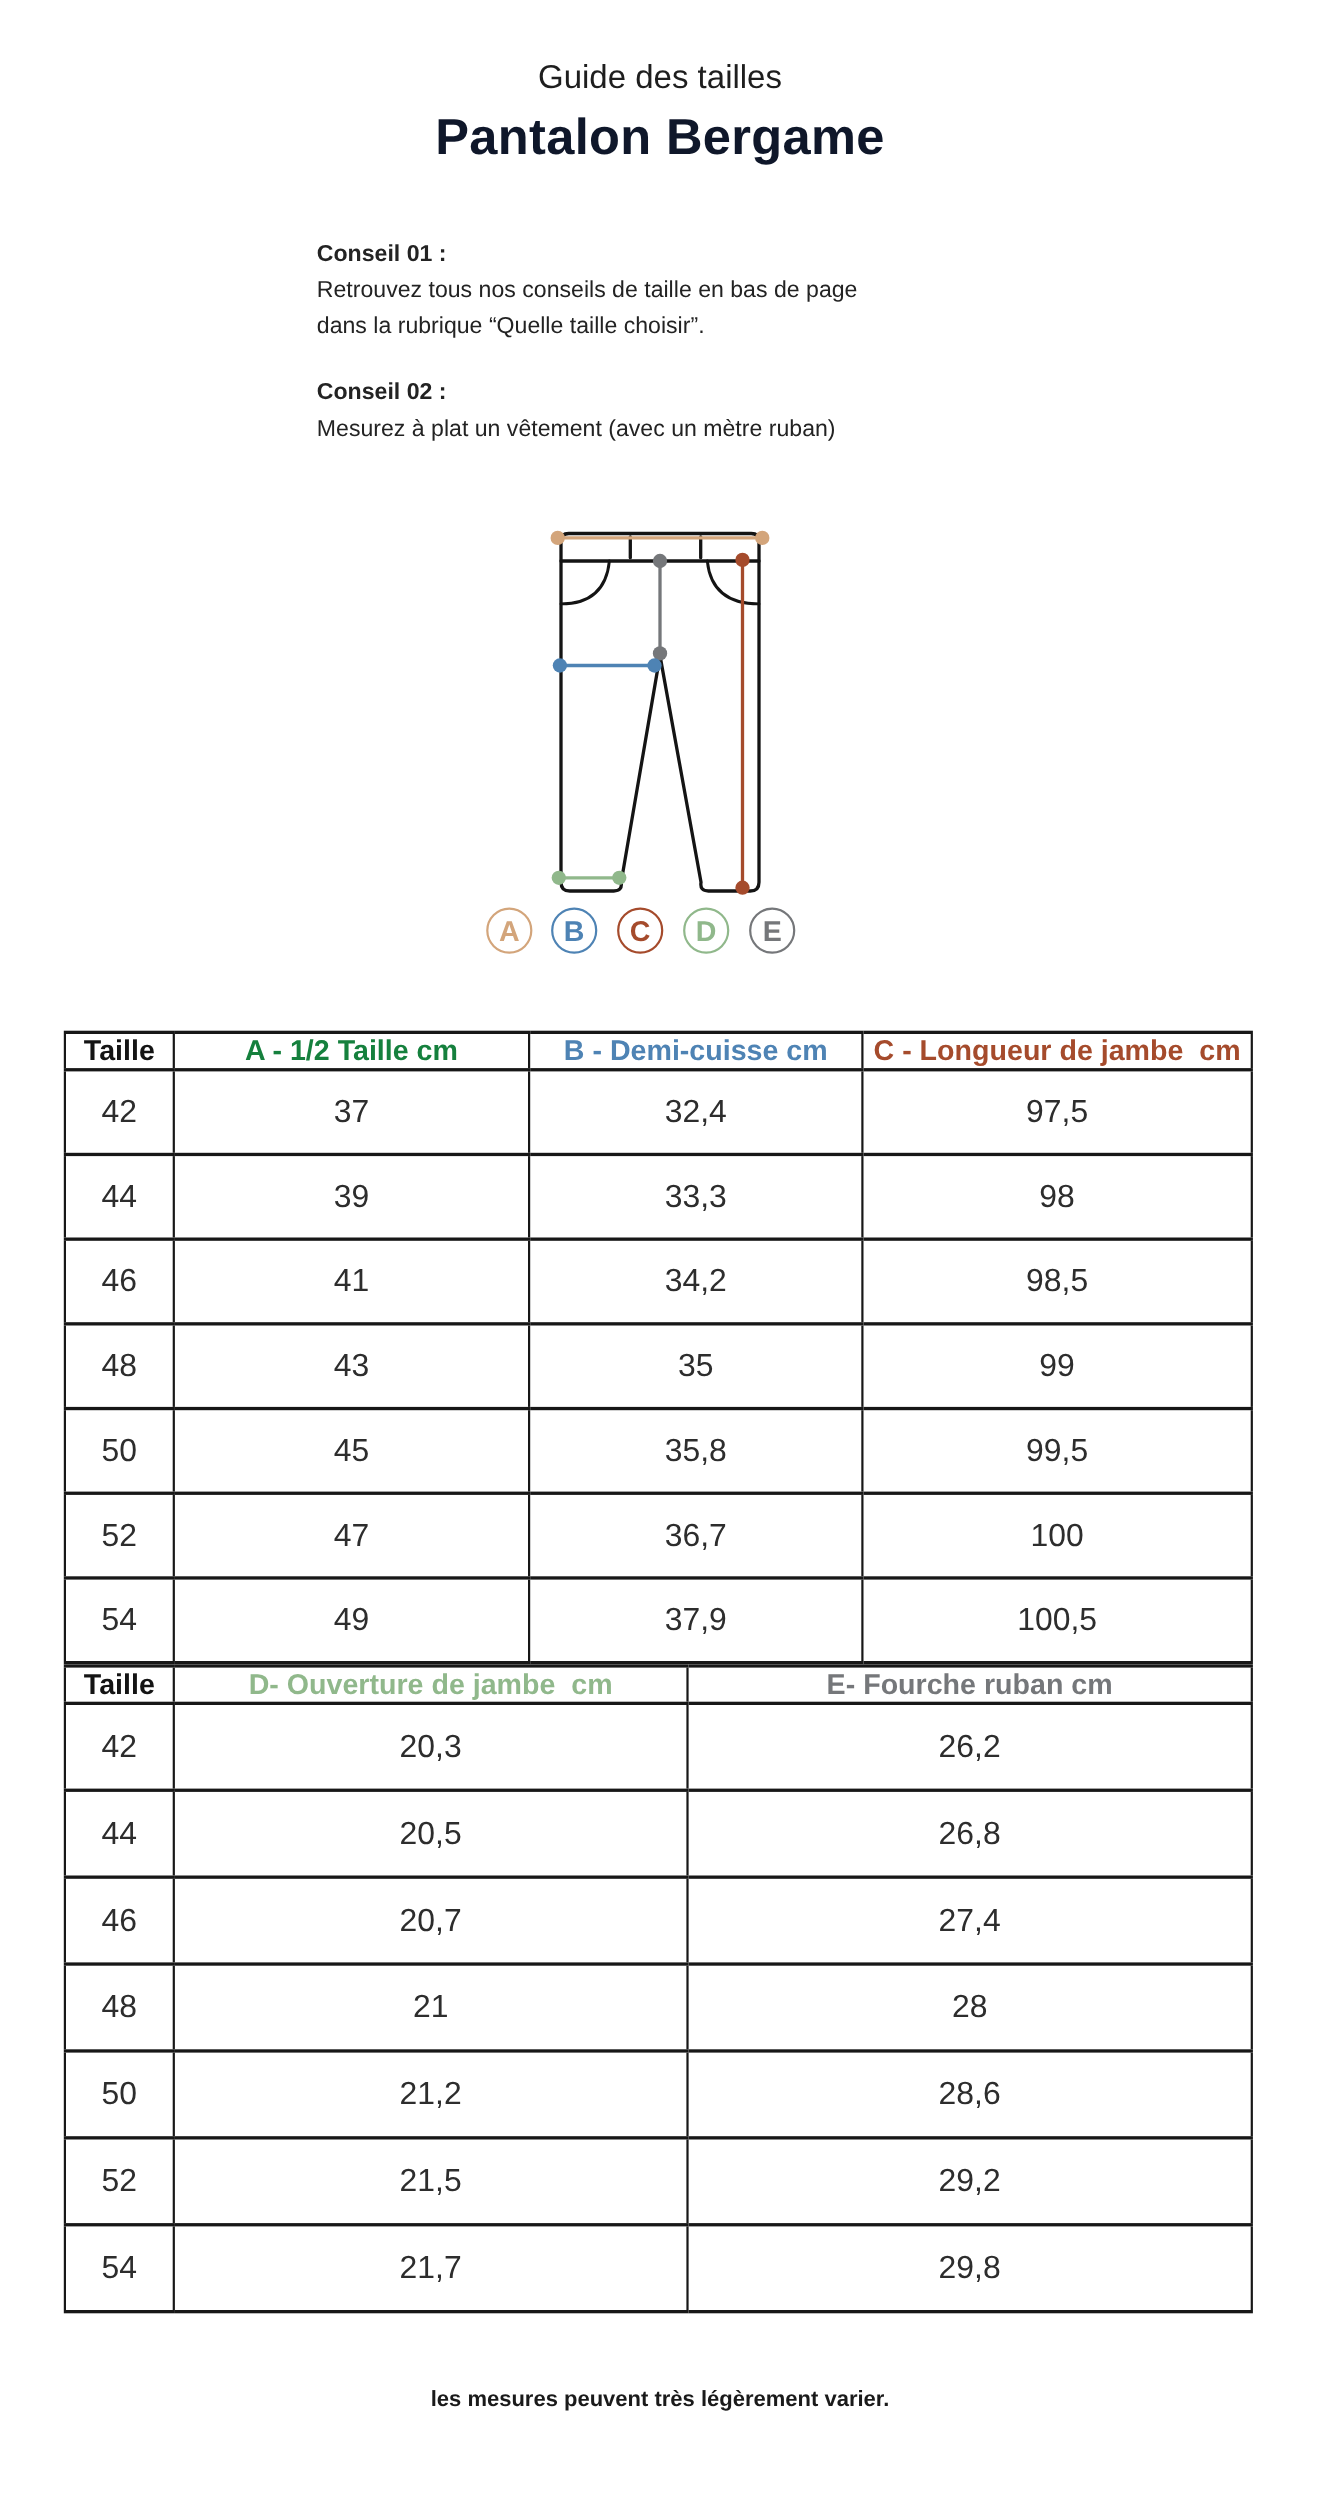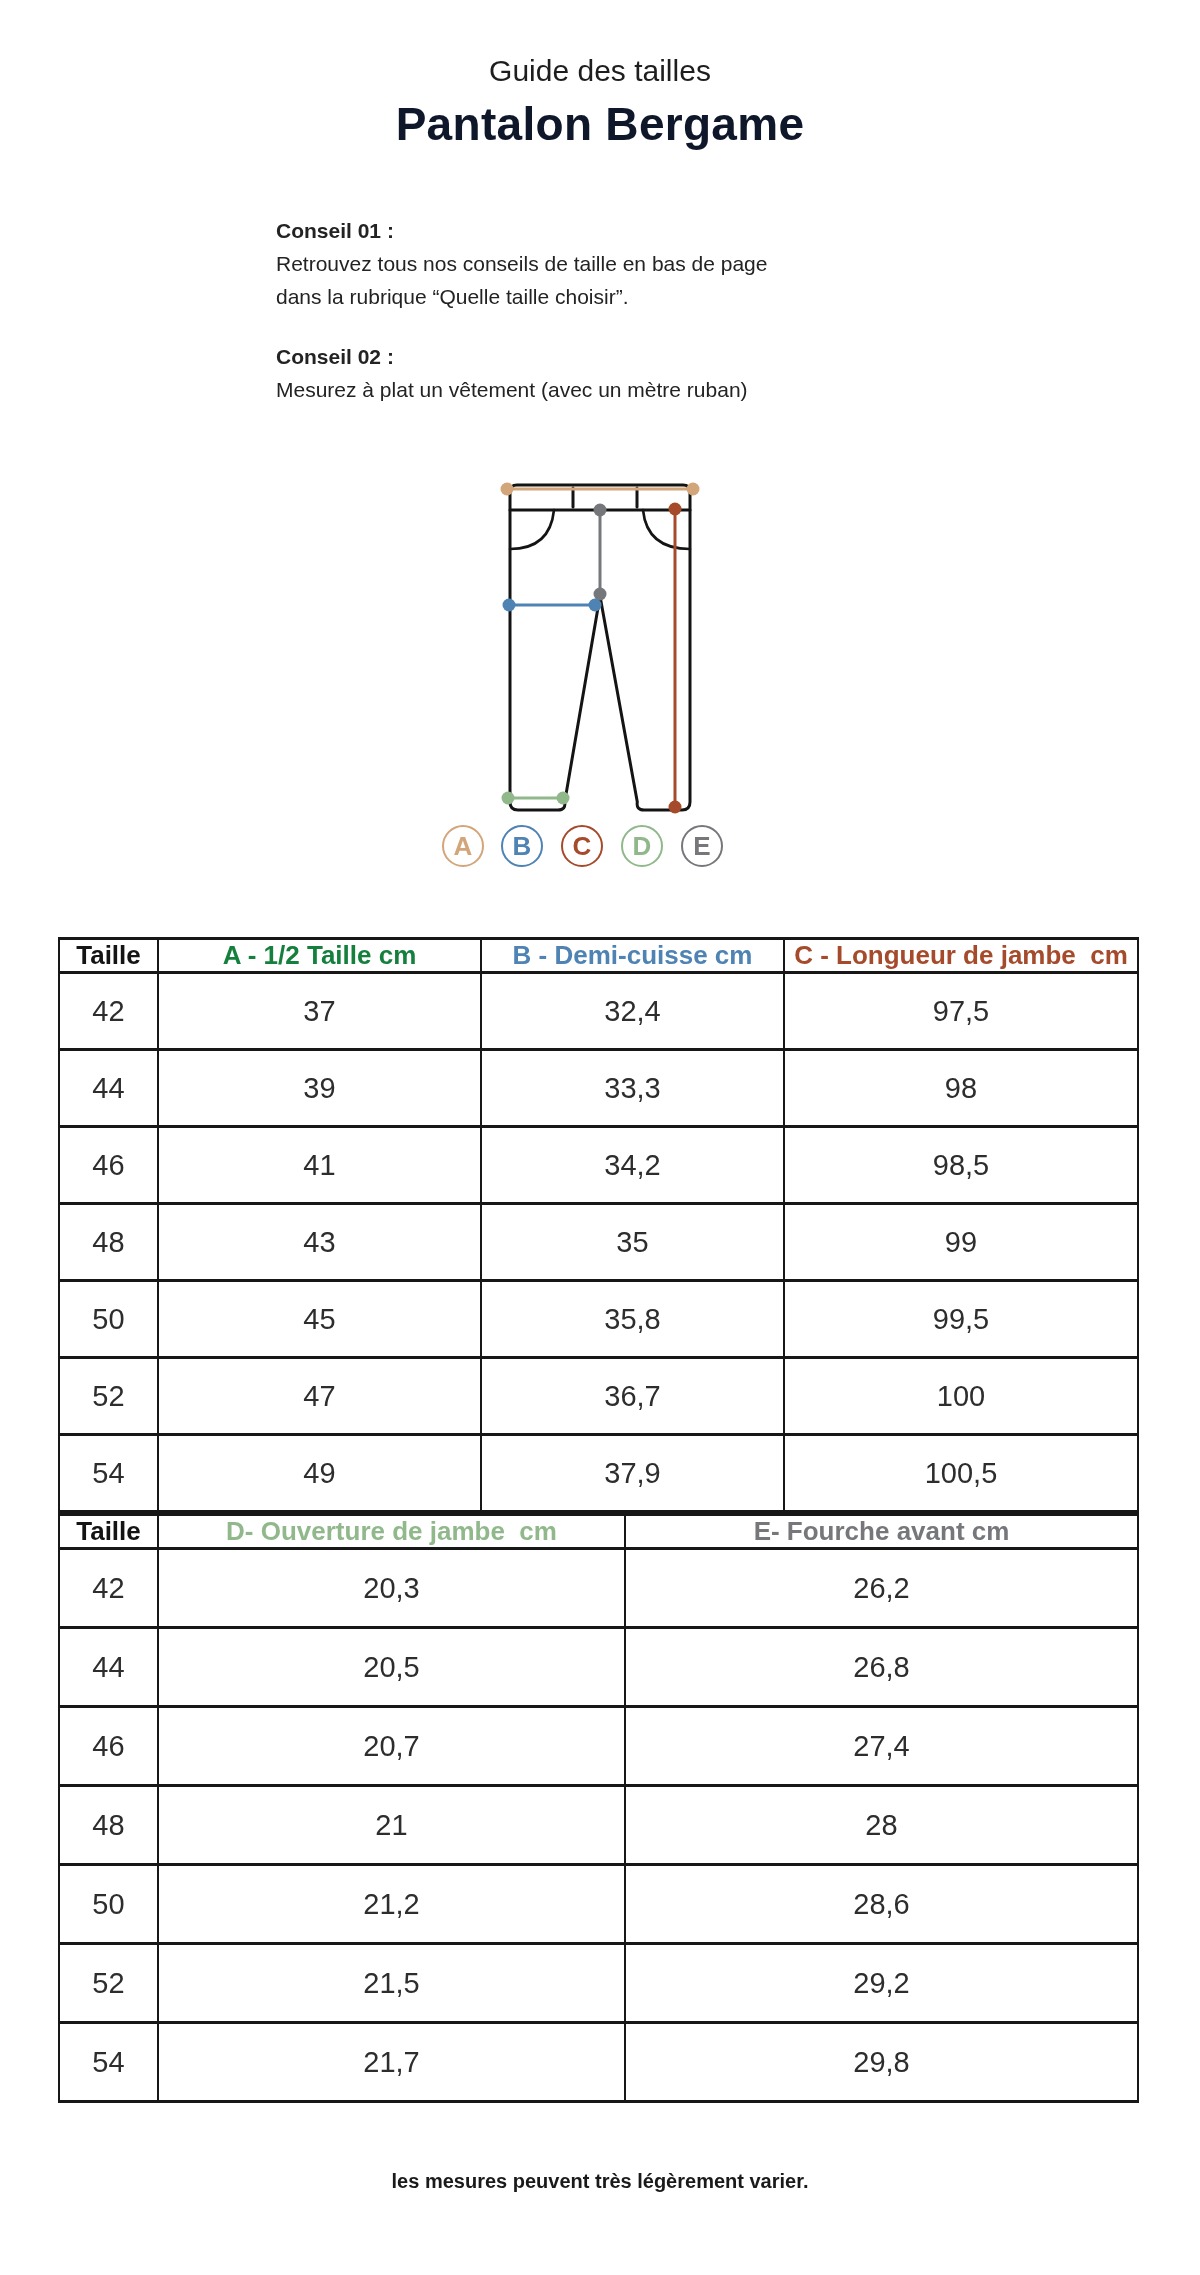--- a/index.html
+++ b/index.html
@@ -9,21 +9,21 @@
     overflow:hidden;
   }
   .subtitle {
     position:absolute; top:54px; left:0; width:100%; text-align:center;
     font-size:30px; font-weight:400; color:#1e1e1e;
   }
   .title {
     position:absolute; top:97px; left:0; width:100%; text-align:center;
     font-size:46px; font-weight:700; letter-spacing:.3px; color:#0f172a;
   }
-  .tips { position:absolute; left:276px; top:214px; }
+  .tips { position:absolute; left:288px; top:214px; }
   .tip-heading { font-size:21px; font-weight:700; margin:0 0 7px 0; color:#151515; }
   .tip p { font-size:21px; line-height:33px; margin:0; color:#232323; }
   .tip + .tip { margin-top:27px; }
 
   .diagram { position:absolute; left:440px; top:450px; width:320px; height:420px; }
   .diagram text { font-family:"Liberation Sans","DejaVu Sans",sans-serif; font-weight:700; }
 
   table.size-table {
     position:absolute; left:58px; border-collapse:collapse; table-layout:fixed;
     background:#fff;
@@ -186,21 +186,21 @@
 <table class="size-table t2">
   <colgroup>
       <col style="width:99px">
       <col style="width:467px">
       <col style="width:513px">
     </colgroup>
   <thead>
     <tr>
       <th style="color: rgb(20, 20, 20);">Taille</th>
       <th style="color: rgb(144, 184, 139);">D- Ouverture de jambe  cm</th>
-      <th style="color: rgb(117, 119, 122);">E- Fourche avant cm</th>
+      <th style="color: rgb(117, 119, 122);">E- Fourche ruban cm</th>
     </tr>
   </thead>
   <tbody>
     <tr>
       <td>42</td>
       <td>20,3</td>
       <td>26,2</td>
     </tr>
     <tr>
       <td>44</td>

